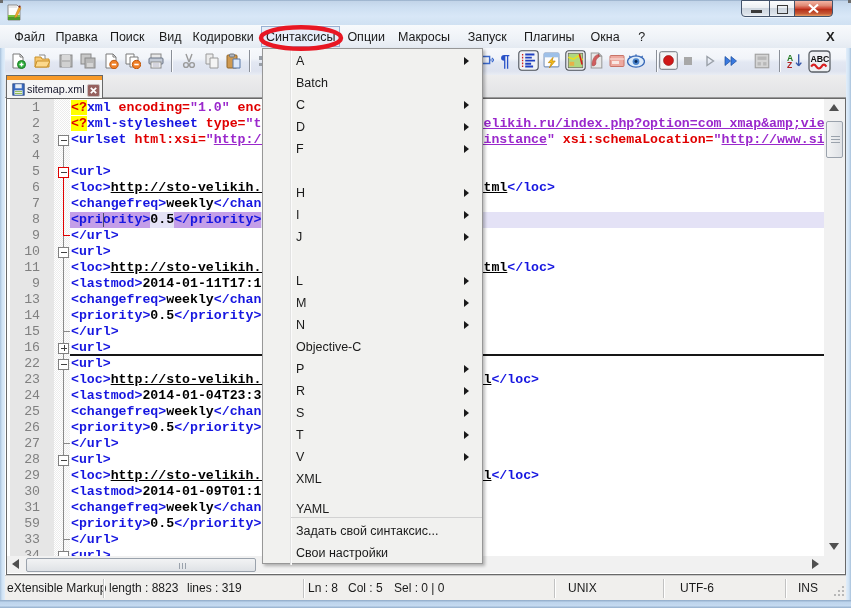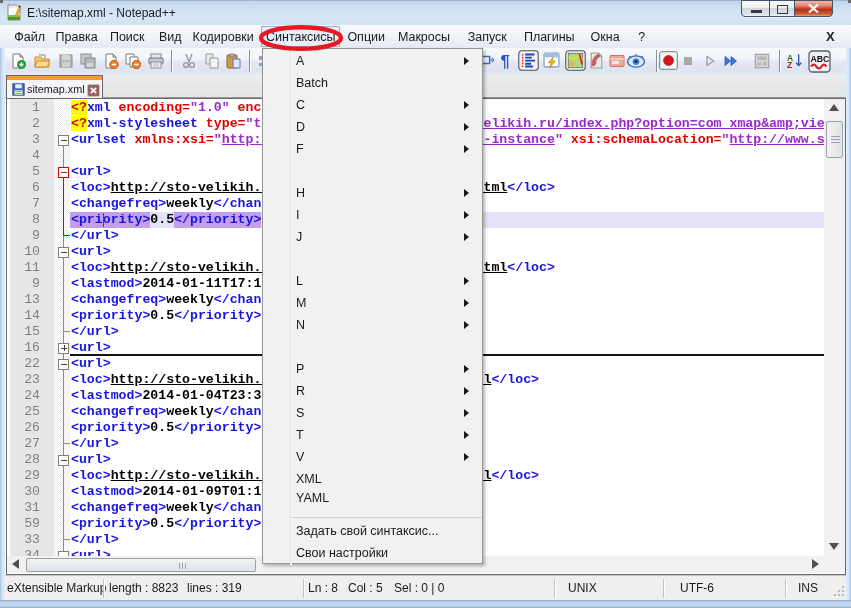--- a/index.html
+++ b/index.html
@@ -89,21 +89,20 @@
   <div class="corner" style="left:0"></div>
   <div class="corner" style="right:0"></div>
   <svg style="position:absolute;left:6px;top:4px" width="16" height="17" viewBox="0 0 16 17">
     <path d="M2 1h9l3 3v12H2z" fill="#fdfdfd" stroke="#8a8a8a"></path>
     <path d="M2 11h12v5H2z" fill="#7ec242"></path>
     <path d="M2 13h12v3H2z" fill="#4e9a2e"></path>
     <rect x="3" y="2" width="8" height="2" fill="#e8e8e8"></rect>
     <path d="M9 12L13 3l2 .8-4 9-2.3 1z" fill="#f0a830" stroke="#b87818" stroke-width="0.5"></path>
     <circle cx="13.6" cy="2.6" r="1.1" fill="#8a2a1a"></circle>
   </svg>
-  <div id="ttxt">E:\sitemap.xml - Notepad++</div>
   <div id="wbtn">
     <div class="wb" id="wb1">
         <div style="position:absolute;left:9px;top:9px;width:11px;height:3px;background:#3a3a3a"></div>
       </div>
     <div class="wb" id="wb2">
         <div style="position:absolute;left:7px;top:4px;width:11px;height:9px;border:1.5px solid #3a3a3a"></div>
       </div>
     <div class="wb" id="wb3"><svg width="37" height="15" viewBox="0 0 37 15">
           <path d="M14 3.5l9 8M23 3.5l-9 8" stroke="#fff" stroke-width="2.2"></path>
         </svg></div>
@@ -308,21 +307,21 @@
 <div class="ln" style="top:337px">27</div>
 <div class="ln" style="top:353px">28</div>
 <div class="ln" style="top:369px">29</div>
 <div class="ln" style="top:385px">30</div>
 <div class="ln" style="top:401px">31</div>
 <div class="ln" style="top:417px">59</div>
 <div class="ln" style="top:433px">33</div>
 <div class="ln" style="top:449px">34</div>
   <div class="cl" style="top:1px"><i class="q">&lt;?</i><i class="t">xml</i><i class="a"> encoding=</i><i class="v">"1.0"</i><i class="a"> encoding=</i><i class="v">"UTF-8"</i><i class="q">?&gt;</i></div>
 <div class="cl" style="top:17px"><i class="q">&lt;?</i><i class="t">xml-stylesheet</i><i class="a"> type=</i><i class="v">"text/xsl"</i><i class="a">  href=</i><i class="v">"</i><i class="p">http://sto-velikih.ru/index.php?option=com_xmap&amp;amp;view=xml&amp;amp;id=1</i></div>
-<div class="cl" style="top:33px"><i class="t">&lt;urlset</i><i class="a"> xmlns:xsi=</i><i class="v">"</i><i class="p">http://www.w3.org /2001/XMLSchema-instance</i><i class="v">"</i><i class="a"> xsi:schemaLocation=</i><i class="v">"</i><i class="p">http://www.sitemaps.org/schemas/sitemap/0.9 http://www.sitemaps.org</i></div>
+<div class="cl" style="top:33px"><i class="t">&lt;urlset</i><i class="a"> html:xsi=</i><i class="v">"</i><i class="p">http://www.w3.org /2001/XMLSchema-instance</i><i class="v">"</i><i class="a"> xsi:schemaLocation=</i><i class="v">"</i><i class="p">http://www.sitemaps.org/schemas/sitemap/0.9 http://www.sitemaps.org</i></div>
 <div class="cl" style="top:49px"></div>
 <div class="cl" style="top:65px"><i class="t">&lt;url&gt;</i></div>
 <div class="cl" style="top:81px"><i class="t">&lt;loc&gt;</i><i class="u">http://sto-velikih.ru/remont-dvigatelej-lukah.html</i><i class="t">&lt;/loc&gt;</i></div>
 <div class="cl" style="top:97px"><i class="t">&lt;changefreq&gt;</i>weekly<i class="t">&lt;/changefreq&gt;</i></div>
 <div class="cl" style="top:113px"><i class="t hl">&lt;priority&gt;</i>0.5<i class="t hl">&lt;/priority&gt;</i></div>
 <div class="cl" style="top:129px"><i class="t">&lt;/url&gt;</i></div>
 <div class="cl" style="top:145px"><i class="t">&lt;url&gt;</i></div>
 <div class="cl" style="top:161px"><i class="t">&lt;loc&gt;</i><i class="u">http://sto-velikih.ru/remont-dvigatelej-lukah.html</i><i class="t">&lt;/loc&gt;</i></div>
 <div class="cl" style="top:177px"><i class="t">&lt;lastmod&gt;</i>2014-01-11T17:15:58Z<i class="t">&lt;/lastmod&gt;</i></div>
 <div class="cl" style="top:193px"><i class="t">&lt;changefreq&gt;</i>weekly<i class="t">&lt;/changefreq&gt;</i></div>
@@ -424,27 +423,28 @@
 <div class="mi" style="top:22.5px">Batch</div>
 <div class="mi" style="top:44.5px">C<span class="mar"></span></div>
 <div class="mi" style="top:66.5px">D<span class="mar"></span></div>
 <div class="mi" style="top:88.5px">F<span class="mar"></span></div>
 <div class="mi" style="top:132.5px">H<span class="mar"></span></div>
 <div class="mi" style="top:154.5px">I<span class="mar"></span></div>
 <div class="mi" style="top:176.5px">J<span class="mar"></span></div>
 <div class="mi" style="top:220.5px">L<span class="mar"></span></div>
 <div class="mi" style="top:242.5px">M<span class="mar"></span></div>
 <div class="mi" style="top:264.5px">N<span class="mar"></span></div>
+<div class="mi" style="top:286.5px">Objective-C</div>
 <div class="mi" style="top:308.5px">P<span class="mar"></span></div>
 <div class="mi" style="top:330.5px">R<span class="mar"></span></div>
 <div class="mi" style="top:352.5px">S<span class="mar"></span></div>
 <div class="mi" style="top:374.5px">T<span class="mar"></span></div>
 <div class="mi" style="top:396.5px">V<span class="mar"></span></div>
 <div class="mi" style="top:418.5px">XML</div>
-<div class="mi" style="top:438px">YAML</div>
+<div class="mi" style="top:449px">YAML</div>
 <div class="msep"></div>
 <div class="mi" style="top:492.5px">Свои настройки</div>
 <div class="mi" style="top:470.5px">Задать свой синтаксис...</div>
   </div>
   <svg id="ellipse" width="360" height="60">
       <ellipse cx="301" cy="38" rx="40" ry="10.8" fill="none" stroke="#e81723" stroke-width="4.5"></ellipse>
     </svg>
 </div>
 
 </body></html>

